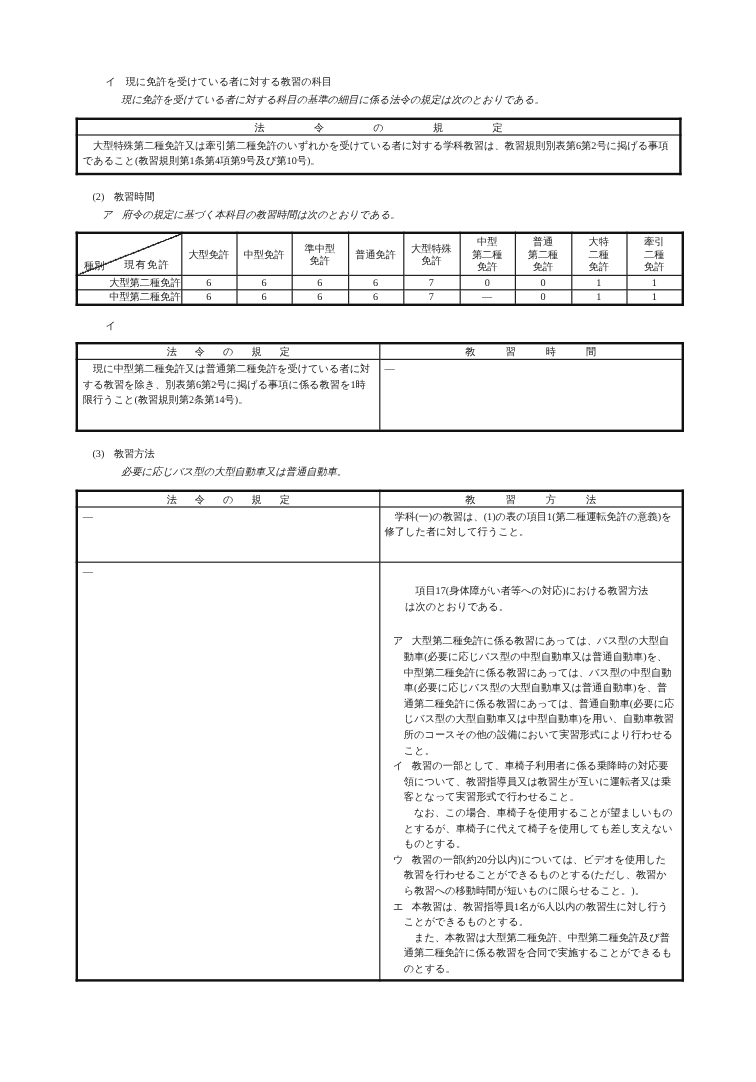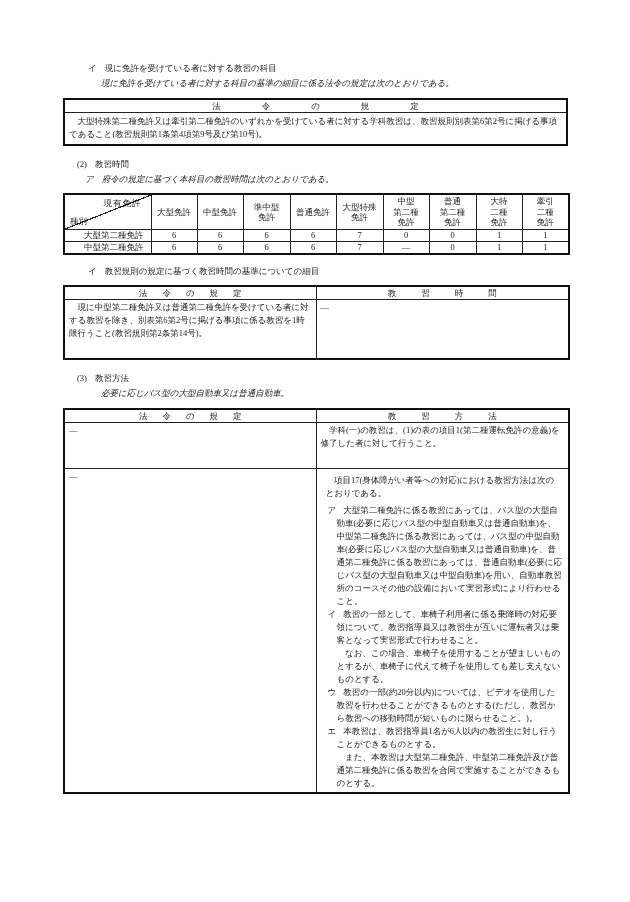--- a/index.html
+++ b/index.html
@@ -30,37 +30,37 @@
   th{height:13px;line-height:12px;text-align:center;}
   td{vertical-align:top;}
   .sp-wide{letter-spacing:41px;text-indent:41px;}
   .sp-l{letter-spacing:15px;text-indent:15px;}
   .sp-r{letter-spacing:25px;text-indent:25px;}
   .lawbody{padding:2px 4px 3px 4px;line-height:13px;}
   
   .matrix th{white-space:pre-line;line-height:10.5px;vertical-align:middle;height:auto;}
   .matrix .hrow th{height:35px;}
   .matrix td{height:12px;line-height:11px;text-align:center;vertical-align:middle;}
-  .matrix td.rlabel{text-align:center;padding-left:12px;}
+  .matrix td.rlabel{text-align:right;padding-left:12px;}
   .diag{
     position:relative;
     background:linear-gradient(to bottom right,
       transparent calc(50% - 0.6px),
       #222 calc(50% - 0.6px),
       #222 calc(50% + 0.6px),
       transparent calc(50% + 0.6px));
   }
-  .diag .c-top{position:absolute;top:3px;right:9px;letter-spacing:1px;}
+  .diag .c-top{position:absolute;top:20px;right:9px;letter-spacing:1px;}
   .diag .c-bot{position:absolute;bottom:2px;left:5px;}
   
   .twocol td{line-height:13px;}
   .cell-pad{padding:1px 4px 18px 4px;}
   .dash-cell{padding:1px 0 0 4px;}
   .method-cell{padding:1px 5px 2px 5px;line-height:11.7px;}
-  .method-cell p{margin:4px;}
+  .method-cell p{margin:16px;}
   .item{margin-left:15px;text-indent:-9px;}
   .item .ilbl{margin-right:7px;}
   .note{margin-left:15px;}
 </style>
 </head>
 <body>
 
 <div class="page">
 
   <div class="hline ind-b">
@@ -152,21 +152,20 @@
       <td>—</td>
       <td>0</td>
       <td>1</td>
       <td>1</td>
     </tr>
   </tbody>
     </table>
 
   <div class="hline ind-b mt10">
     <span>イ</span>
-      <span>教習規則の規定に基づく教習時間の基準についての細目</span>
   </div>
 
   <table class="twocol mt8">
     <colgroup>
         <col style="width:252px">
         <col style="width:253px">
       </colgroup>
     <tbody>
         <tr>
       <th class="sp-l">法令の規定</th>

